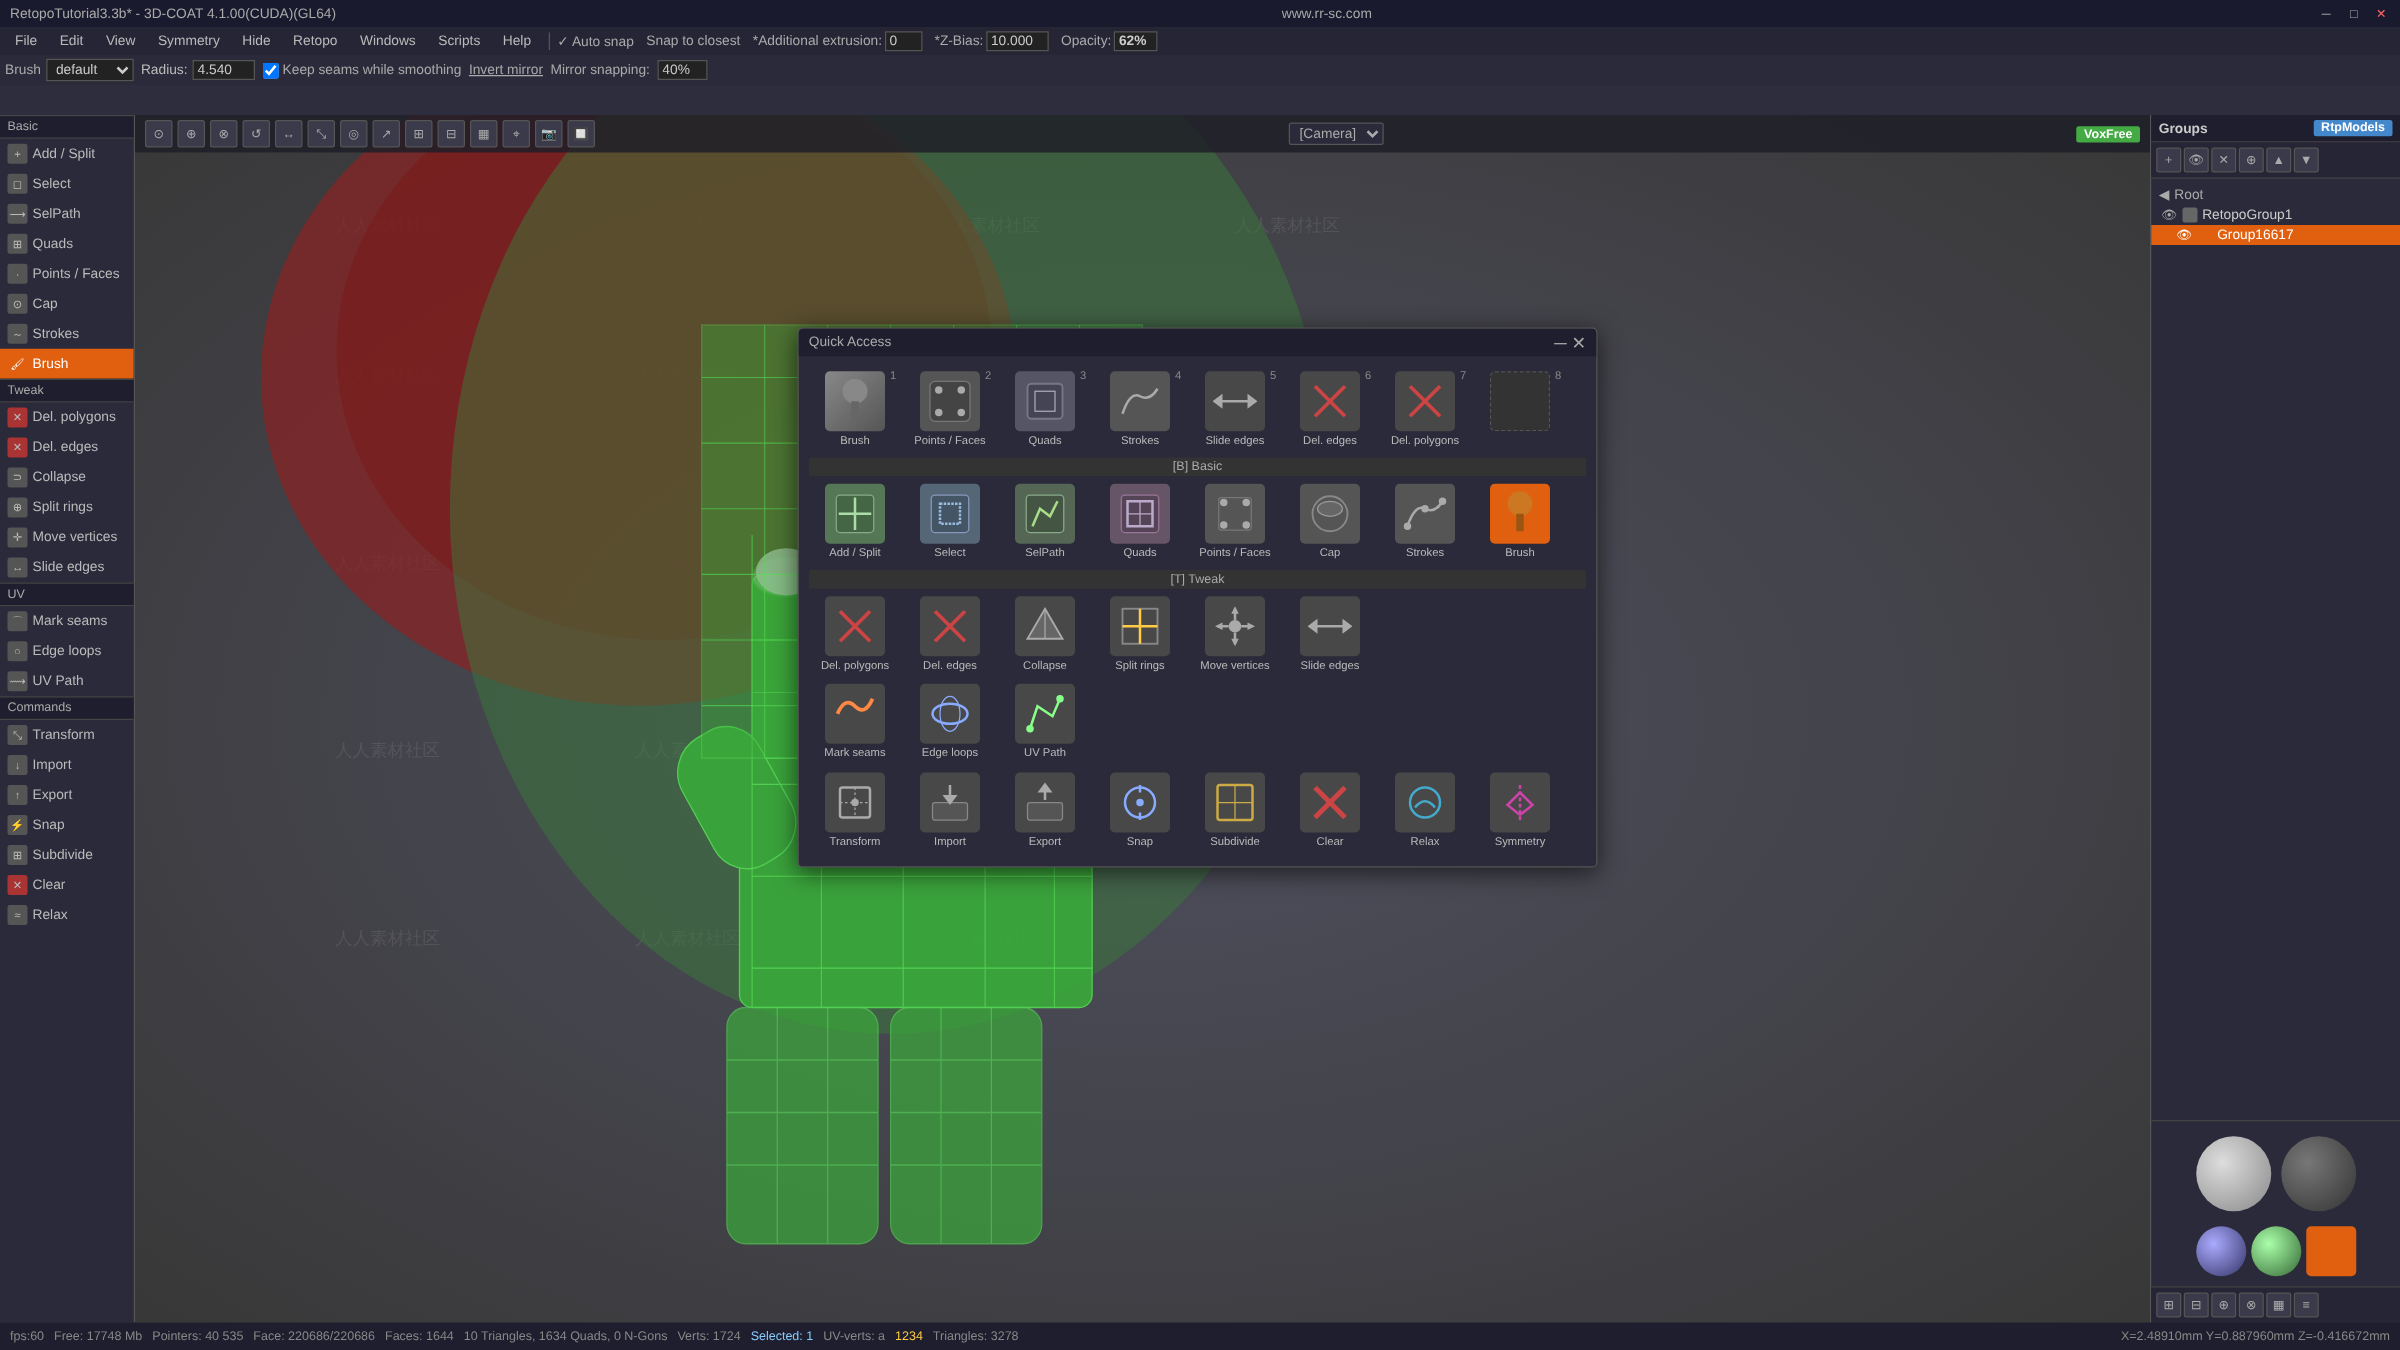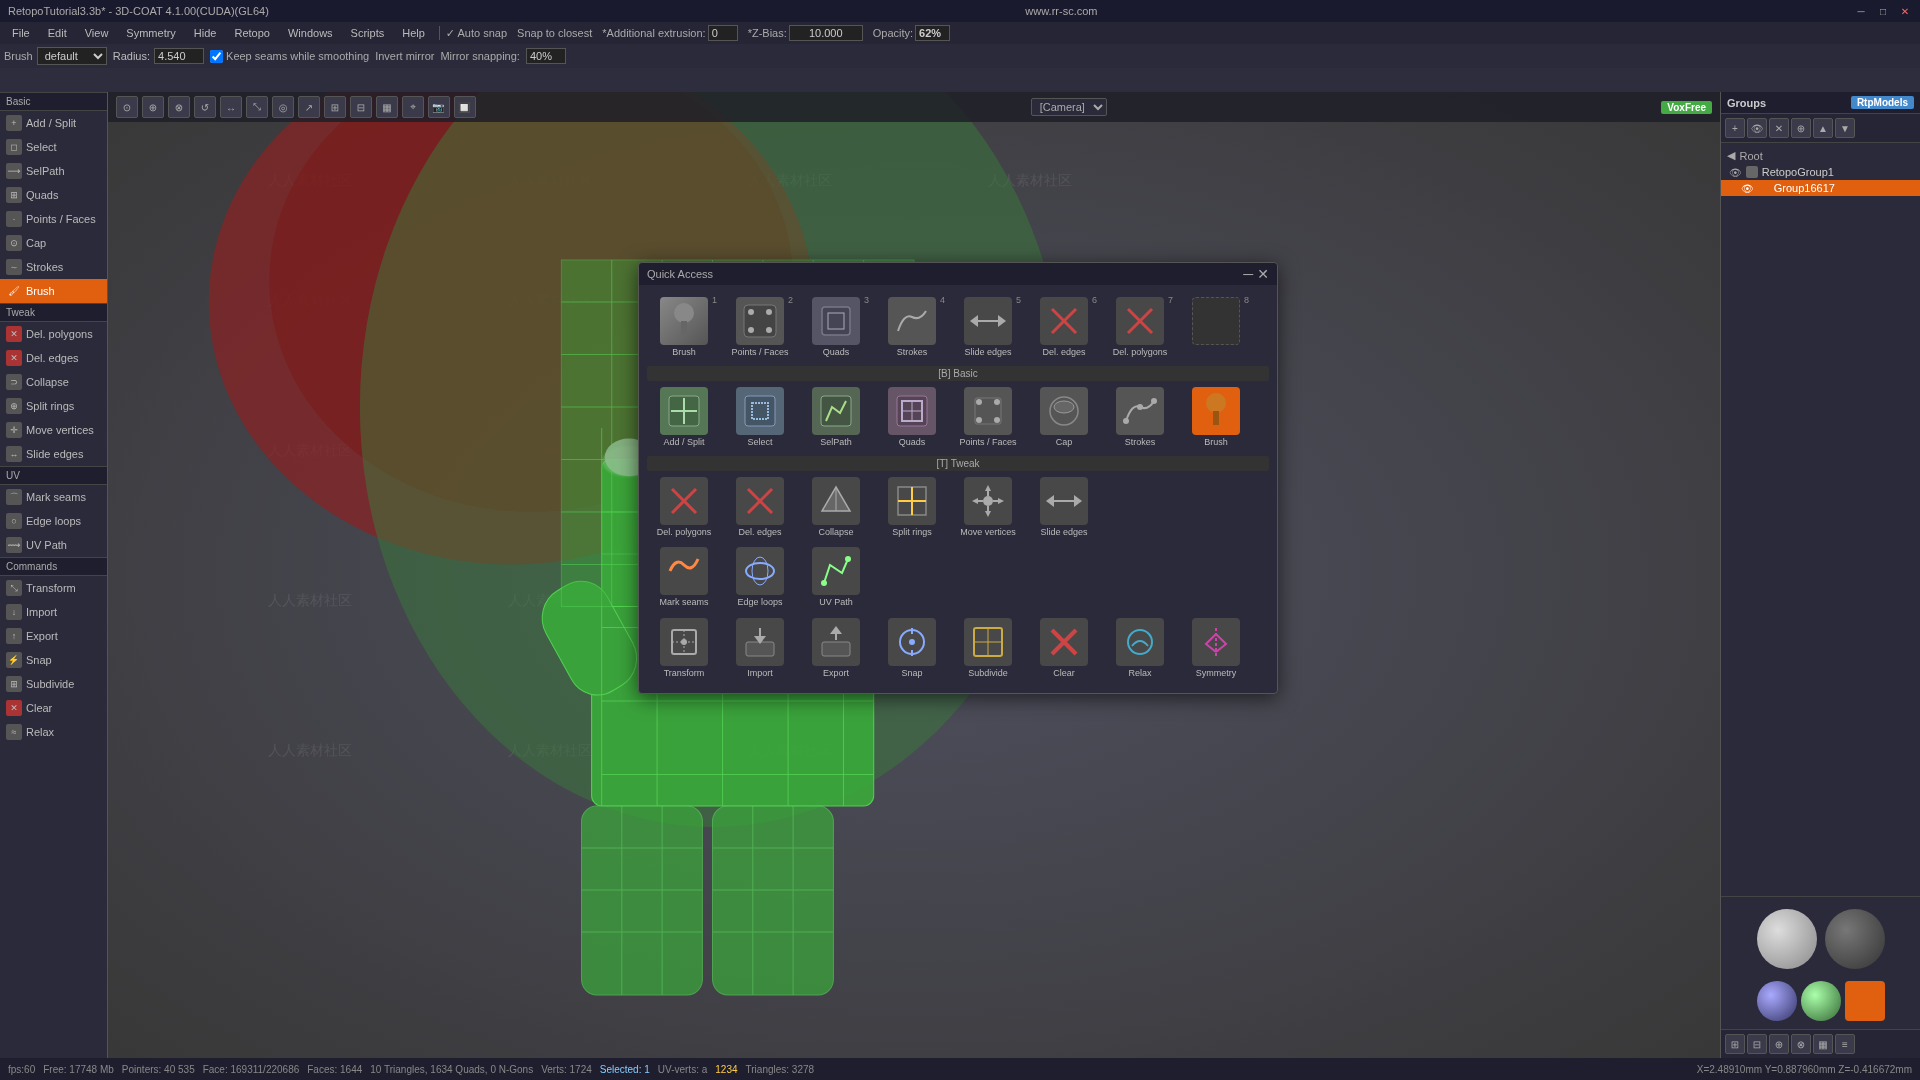--- a/index.html
+++ b/index.html
@@ -379,41 +379,41 @@
   <div class="menu-item">Retopo</div>
   <div class="menu-item">Windows</div>
   <div class="menu-item">Scripts</div>
   <div class="menu-item">Help</div>
   <div class="menu-separator"></div>
   <span style="font-size:11px;color:#aaa;">✓ Auto snap</span>
   <span style="font-size:11px;color:#aaa;margin-left:8px;">Snap to closest</span>
   <span style="font-size:11px;color:#aaa;margin-left:8px;">*Additional extrusion:</span>
   <input class="toolbar-input" style="width: 30px;" value="0">
   <span style="font-size:11px;color:#aaa;margin-left:8px;">*Z-Bias:</span>
-  <input class="toolbar-input" style="width: 74px; text-align: center;" value="10.000">
+  <input class="toolbar-input" style="width: 50px;" value="10.000">
   <span style="font-size:11px;color:#aaa;margin-left:8px;">Opacity:</span>
   <input class="toolbar-input" style="width: 35px; font-weight: bold;" value="62%">
 </div>
 
 <div id="toolbar">
   <div class="toolbar-item">
     <span style="color:#aaa;">Brush</span>
     <select class="toolbar-input" style="width:70px;">
       <option>default</option>
     </select>
   </div>
   <div class="toolbar-item">
     <span>Radius:</span>
     <input class="toolbar-input" value="4.540" style="width: 50px;">
   </div>
   <label style="display:flex;align-items:center;gap:3px;font-size:11px;color:#aaa;">
     <input type="checkbox" checked="" style="">
     <span>Keep seams while smoothing</span>
   </label>
-  <span style="font-size:11px;color:#aaa;">Invert mirror</span>
+  <span style="font-size:11px;color:#aaa;text-decoration:underline;">Invert mirror</span>
   <span style="font-size:11px;color:#aaa;">Mirror snapping:</span>
   <input class="toolbar-input" value="40%" style="width: 40px;">
 </div>
 
 <div id="tabbar">
   <div class="tab">Paint</div>
   <div class="tab">Tweak</div>
   <div class="tab active">Retopo</div>
   <div class="tab">UV</div>
   <div class="tab">Voxels</div>
@@ -1074,21 +1074,21 @@
       <div class="rp-tool-btn">▦</div>
       <div class="rp-tool-btn">≡</div>
     </div>
   </div>
 </div>
 
 <div id="statusbar">
   <span>fps:60</span>
   <span>Free: 17748 Mb</span>
   <span>Pointers: 40 535</span>
-  <span>Face: 169311/220686</span>
+  <span>Face: 220686/220686</span>
   <span>Faces: 1644</span>
   <span>10 Triangles, 1634 Quads, 0 N-Gons</span>
   <span>Verts: 1724</span>
   <span style="color:#88ccff;">Selected: 1</span>
   <span>UV-verts: a</span>
   <span style="color:#ffcc44;">1234</span>
   <span>Triangles: 3278</span>
   <div style="flex:1;"></div>
   <span>X=2.48910mm Y=0.887960mm Z=-0.416672mm</span>
 </div>

